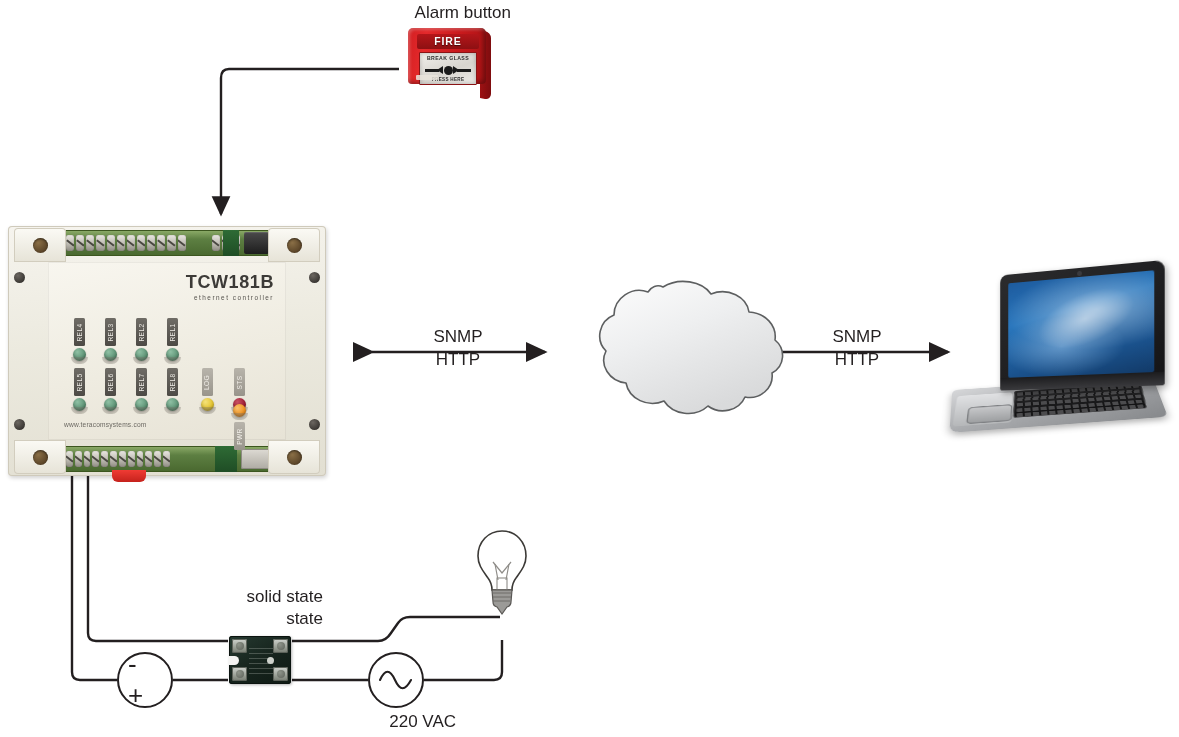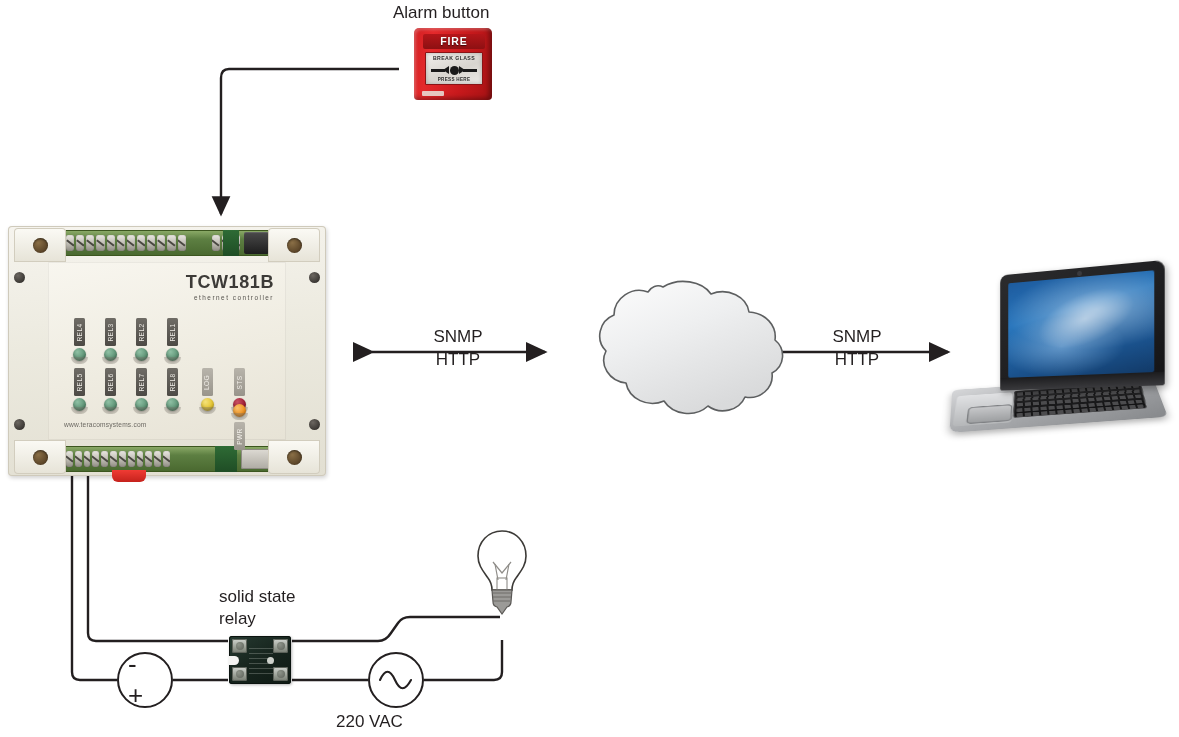--- a/index.html
+++ b/index.html
@@ -10,36 +10,35 @@
     font-family: "Liberation Sans", sans-serif;
     color: #231f20;
     overflow: hidden;
     position: relative;
   }
   #stage { position: absolute; inset: 0; }
   .abs { position: absolute; }
 
   
   .lbl { font-size: 17px; color: #231f20; line-height: 1.28; white-space: nowrap; }
-  .lbl.center { text-align: left; }
+  .lbl.center { text-align: right; }
   .title-strong { font-size: 21px; font-weight: bold; letter-spacing: .2px; }
   .spec-line { font-size: 17.5px; }
   .spec-num { display: inline-block; width: 16px; }
 
   
   #wires { position: absolute; left: 0; top: 0; width: 1179px; height: 737px; pointer-events: none; }
 
   
   .fire-box { width: 86px; height: 76px; }
   .fire-body {
-    position: absolute; left: 2px; top: 0; width: 78px; height: 72px;
+    position: absolute; left: 2px; top: 0; width: 78px; height: 56px;
     background: linear-gradient(100deg,#d21f22 0%, #e4292b 22%, #c8191c 62%, #a61214 100%);
     border-radius: 5px 5px 4px 4px;
     box-shadow: inset -3px -2px 5px rgba(0,0,0,.35), inset 2px 2px 3px rgba(255,255,255,.25);
-    margin-left: 6px;
   }
   .fire-side {
     position: absolute; left: 74px; top: 3px; width: 11px; height: 68px;
     background: linear-gradient(90deg,#9d1113,#7e0c0e);
     border-radius: 0 6px 6px 0; transform: skewY(11deg);
   }
   .fire-banner {
     position: absolute; left: 9px; top: 6px; width: 62px; height: 15px;
     background: linear-gradient(#b5161a,#8d1012);
     border-radius: 2px;
@@ -504,23 +503,23 @@
       <path d="M31,3 C45,3 55,14 55,28 C55,38 49,44 45,50 C42,54 41,58 41,62 L21,62
                C21,58 20,54 17,50 C13,44 7,38 7,28 C7,14 17,3 31,3 z" fill="#ffffff" stroke="#3c3a37" stroke-width="1.6"></path>
       <path d="M24,36 L27,52 M38,36 L35,52" stroke="#8f8d89" stroke-width="1.2" fill="none"></path>
       <path d="M22,34 L31,45 L40,34" stroke="#8f8d89" stroke-width="1.2" fill="none"></path>
       <rect x="26" y="50" width="10" height="12" fill="none" stroke="#8f8d89" stroke-width="1.1"></rect>
       <path d="M21,62 L41,62 L40,74 Q40,78 36,79 L31,86 L26,79 Q22,78 22,74 z" fill="#9b9a97" stroke="#5a5855" stroke-width="1.2"></path>
       <path d="M22,65 L40,65 M22,69 L40,69 M22,73 L39,73" stroke="#6e6c69" stroke-width="1"></path>
     </svg>
   </div>
 
-  <div class="abs lbl center" style="left:219px; top:586px; width:120px; line-height:1.3;">
+  <div class="abs lbl center" style="left:203px; top:586px; width:120px; line-height:1.3;">
     <div>solid state</div>
-    <div>relay</div>
+    <div>state</div>
   </div>
 
   <div class="abs ssr" style="left:229px; top:636px;">
     <div class="ssr-body"></div>
     <div class="ssr-print"></div>
     <div class="ssr-notch"></div>
     <div class="ssr-hole"></div>
     <div class="ssr-term t1"></div>
     <div class="ssr-term t2"></div>
     <div class="ssr-term t3"></div>

